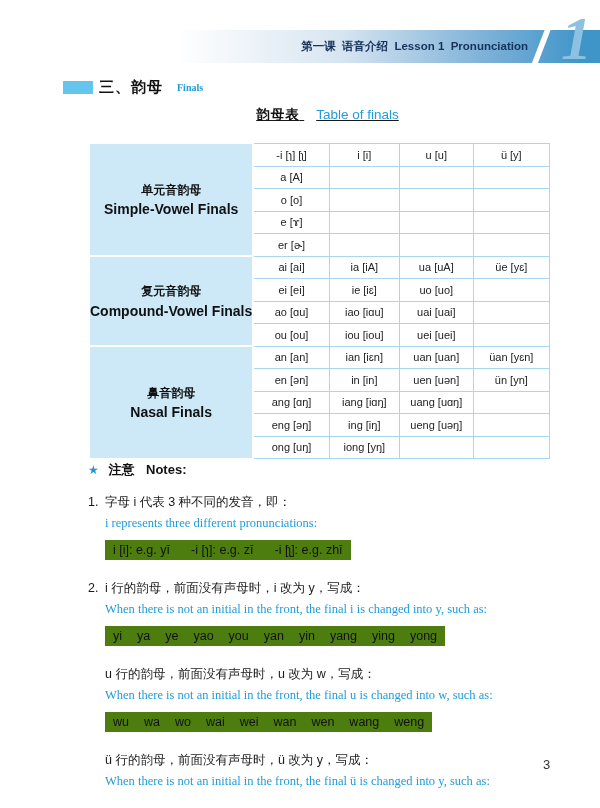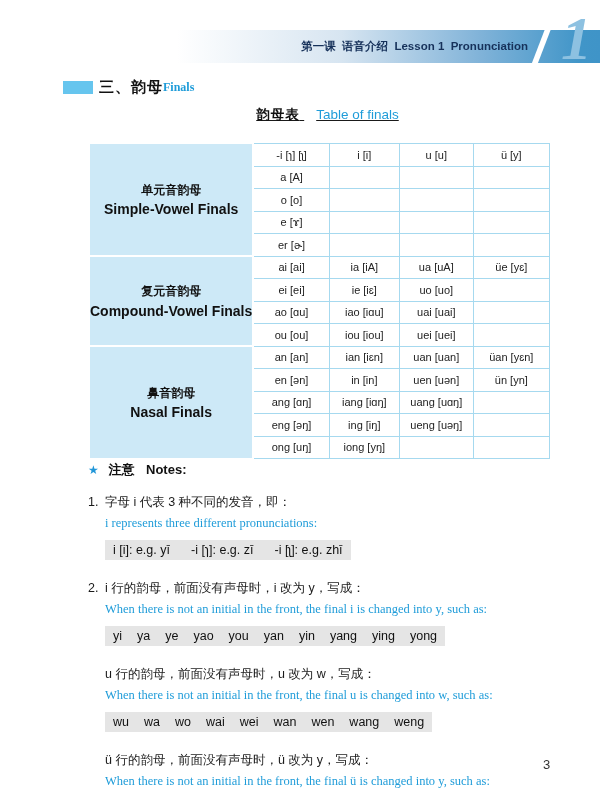--- a/index.html
+++ b/index.html
@@ -26,22 +26,22 @@
   .lesson-num {
     position:absolute; right:2px; top:-6px;
     font-family:"Liberation Serif", serif; font-style:italic; font-weight:bold;
     font-size:62px; line-height:72px; color:#8dc1e1;
   }
 
   
   .sec-head { position:absolute; top:78px; left:63px; display:flex; align-items:center; }
   .sec-rect { width:30px; height:13px; background:#66c5ee; margin-right:6px; }
   .sec-cn { font-size:15px; font-weight:bold; color:#111; letter-spacing:1px; }
-  .sec-en { font-family:"Liberation Serif", serif; font-weight:bold; font-size:12px;
-            color:#1f9cd9; }
+  .sec-en { font-family:"Liberation Serif", serif; font-weight:bold; font-size:10px;
+            color:#1f9cd9; margin-left:14px; }
 
   
   .tbl-title { position:absolute; top:105px; left:0; right:0; text-align:center; padding-left:55px;text-decoration:underline; }
   .tbl-title-cn { font-size:13.5px; font-weight:bold; color:#111; letter-spacing:1px; }
   .tbl-title-en { font-size:13.5px; color:#1f9cd9; margin-left:12px; }
 
   
   .finals { position:absolute; left:90px; top:143px; border-collapse:collapse; table-layout:fixed; }
   .finals td {
     border:1px solid #a6d9ef; height:21.5px; padding:0;
@@ -57,21 +57,21 @@
 
   
   .notes { position:absolute; left:88px; top:462px; width:470px; }
   .notes-head { line-height:16px; font-size:13px; font-weight:bold; color:#111; }
   .star { color:#2196d8; font-size:12px; margin-right:6px; font-weight:normal; }
   .nh-en { margin-left:8px; }
   .note-line { margin:5px 0; line-height:16px; font-size:12.5px; color:#1a1a1a; }
   .note-line .num { display:inline-block; width:17px; }
   .en-line { margin:5px 0 5px 17px; line-height:16px;
              font-family:"Liberation Serif", serif; font-size:12.5px; color:#1f9cd9; }
-  .hl { display:inline-flex; gap:15px; background:#e5e5e5; padding:2px 8px;
+  .hl { display:inline-flex; gap:15px; background:#4d7c0f; padding:2px 8px;
         margin:4px 0 4px 17px; font-size:12.5px; color:#111; white-space:nowrap; }
   .hl-wide { gap:21px; }
   .hl-block { line-height:16px; }
   .note-item { margin-top:16px; }
 
   .page-num { position:absolute; left:543px; top:757px; font-size:13px; color:#333; }
 </style>
 </head>
 <body>
 

